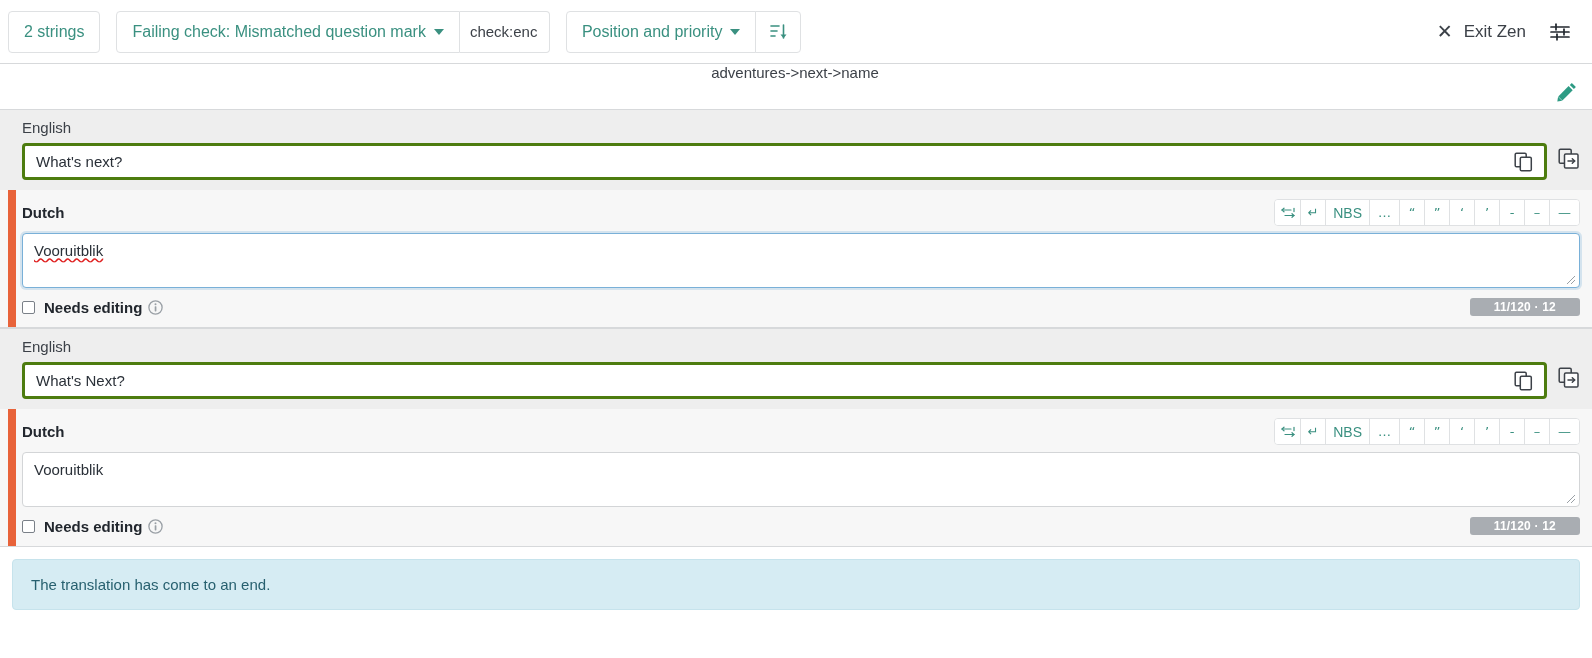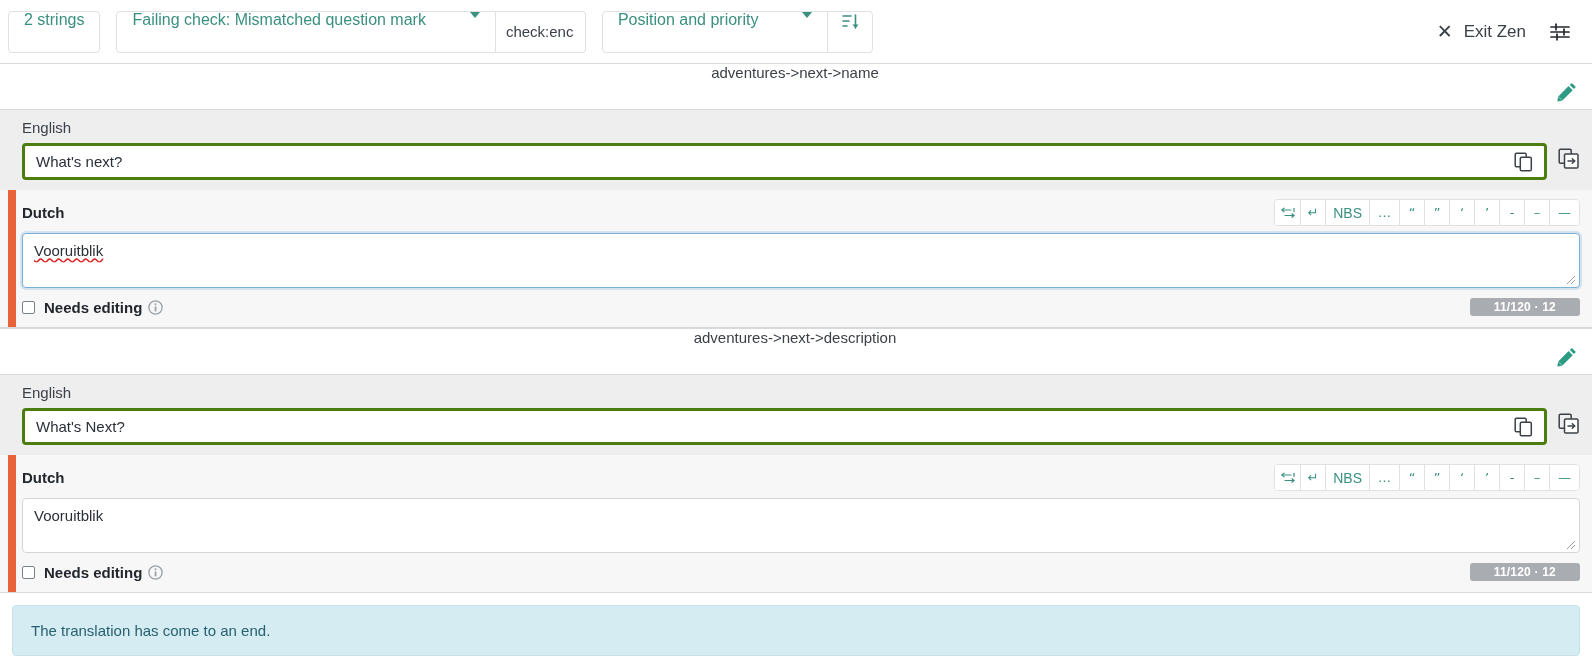--- a/index.html
+++ b/index.html
@@ -29,32 +29,33 @@
   }
   .btn-group {
     display: flex;
     align-items: stretch;
     margin-right: 16px;
   }
   .tb-btn {
     height: 42px;
     box-sizing: border-box;
     display: flex;
+    align-items: center;
     justify-content: center;
     padding: 0 15px;
     border: 1px solid #dfe1e3;
     background: #ffffff;
     color: #3a9080;
     font-size: 16px;
     line-height: 1;
     white-space: nowrap;
     cursor: pointer;
     border-radius: 4px;
   }
-  .btn-group .tb-btn { border-radius: 0; margin-left: -1px; gap: 36px; }
+  .btn-group .tb-btn { border-radius: 0; margin-left: -1px; }
   .btn-group .tb-btn:first-child { border-radius: 4px 0 0 4px; margin-left: 0; }
   .btn-group .tb-btn:last-child { border-radius: 0 4px 4px 0; }
   .tb-btn.solo { border-radius: 4px; }
   .caret {
     display: inline-block;
     width: 0; height: 0;
     margin-left: 8px;
     border-left: 5px solid transparent;
     border-right: 5px solid transparent;
     border-top: 6px solid #3a9080;
@@ -423,30 +424,20 @@
           <circle cx="7.5" cy="4.3" r="1" fill="#9aa0a6"></circle>
           <rect x="6.7" y="6.2" width="1.7" height="5.2" rx=".6" fill="#9aa0a6"></rect>
         </svg>
       </span>
       <span class="counter">11/120 · 12</span>
     </div>
   </div>
 </div>
 
 <div class="unit">
-  <div class="key-row">
-    <span class="key-text">adventures-&gt;next-&gt;description</span>
-    <span class="pencil">
-      <svg width="21" height="21" viewBox="0 0 21 21" aria-hidden="true">
-        <path d="M14.8 1.9 L18.9 6.0 L16.9 8.0 L12.8 3.9 Z" fill="#2d9b84"></path>
-        <path d="M11.6 5.1 L15.7 9.2 L5.4 19.5 L1.3 15.4 Z" fill="#2d9b84"></path>
-        <path d="M1.1 15.7 L0.3 20.6 L5.2 19.8 Z" fill="#2d9b84"></path>
-      </svg>
-    </span>
-  </div>
 
   <div class="source-block">
     <div class="lang-label">English</div>
     <div class="source-row">
       <div class="source-box">
         <span>What's Next?</span>
         <span class="copy-in-box">
           <svg width="20" height="20" viewBox="0 0 20 20" aria-hidden="true">
             <rect x="1.2" y="1.2" width="11" height="13.5" rx="1.3" fill="none" stroke="#3c4148" stroke-width="1.5"></rect>
             <rect x="6.3" y="5.3" width="11" height="13.5" rx="1.3" fill="#ffffff" stroke="#3c4148" stroke-width="1.5"></rect>

